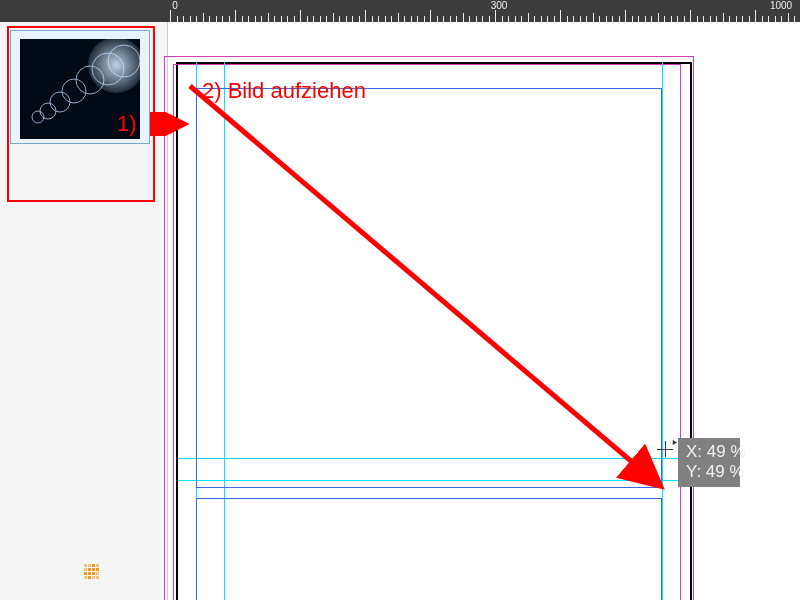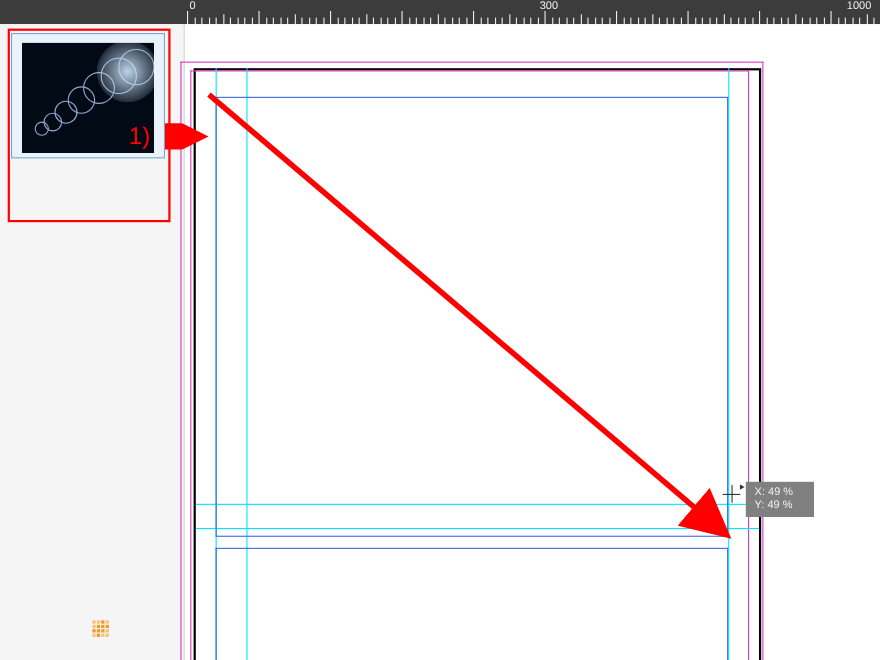--- a/index.html
+++ b/index.html
@@ -90,21 +90,21 @@
     font-size: 14px;
     line-height: 1;
   }
   .crosshair .arm-h { position: absolute; width: 16px; height: 1px; background: #333; top: 7px; left: -8px;}
   .crosshair .arm-v { position: absolute; height: 16px; width: 1px; background: #333; top: -1px; left: 0;}
   .crosshair .mini  { position: absolute; font-size: 9px; left: 6px; }
 
   .coord-tip {
     position: absolute;
     background: #808080; color: #f0f0f0;
-    font-size: 10px; padding: 4px 8px;
+    font-size: 17px; padding: 4px 8px;
     white-space: pre; line-height: 1.2;
   }
 
   
   .watermark {
     position: absolute;
     width: 16px; height: 16px;
     display: grid; grid-template-columns: repeat(4,3px); grid-template-rows: repeat(4,3px); gap: 1px;
     transform: rotate(0deg);
   }
@@ -254,20 +254,21 @@
 
   <div class="guide-v" style="left:28px"></div>
   <div class="guide-v" style="left:56px"></div>
   <div class="guide-v" style="left:494px"></div>
   <div class="guide-h" style="top:436px"></div>
   <div class="guide-h" style="top:458px"></div>
 
   <div class="frame-blue" style="left:28px; top:66px; width:466px; height:400px"></div>
   <div class="frame-blue" style="left:28px; top:476px; width:466px; height:102px; border-bottom:none"></div>
 
+  <div class="annot-text" style="left:34px; top:56px">2) Bild aufziehen</div>
 
   <svg class="annot-arrow" style="left:0; top:0" width="632" height="578">
     <defs>
       <marker id="ah2" viewBox="0 0 10 10" refX="8" refY="5" markerWidth="9" markerHeight="9" orient="auto-start-reverse">
         <path d="M0,0 L10,5 L0,10 z" fill="#ff0000"></path>
       </marker>
     </defs>
     <line x1="22" y1="64" x2="490" y2="462" stroke="#ff0000" stroke-width="5" marker-end="url(#ah2)"></line>
   </svg>
 

